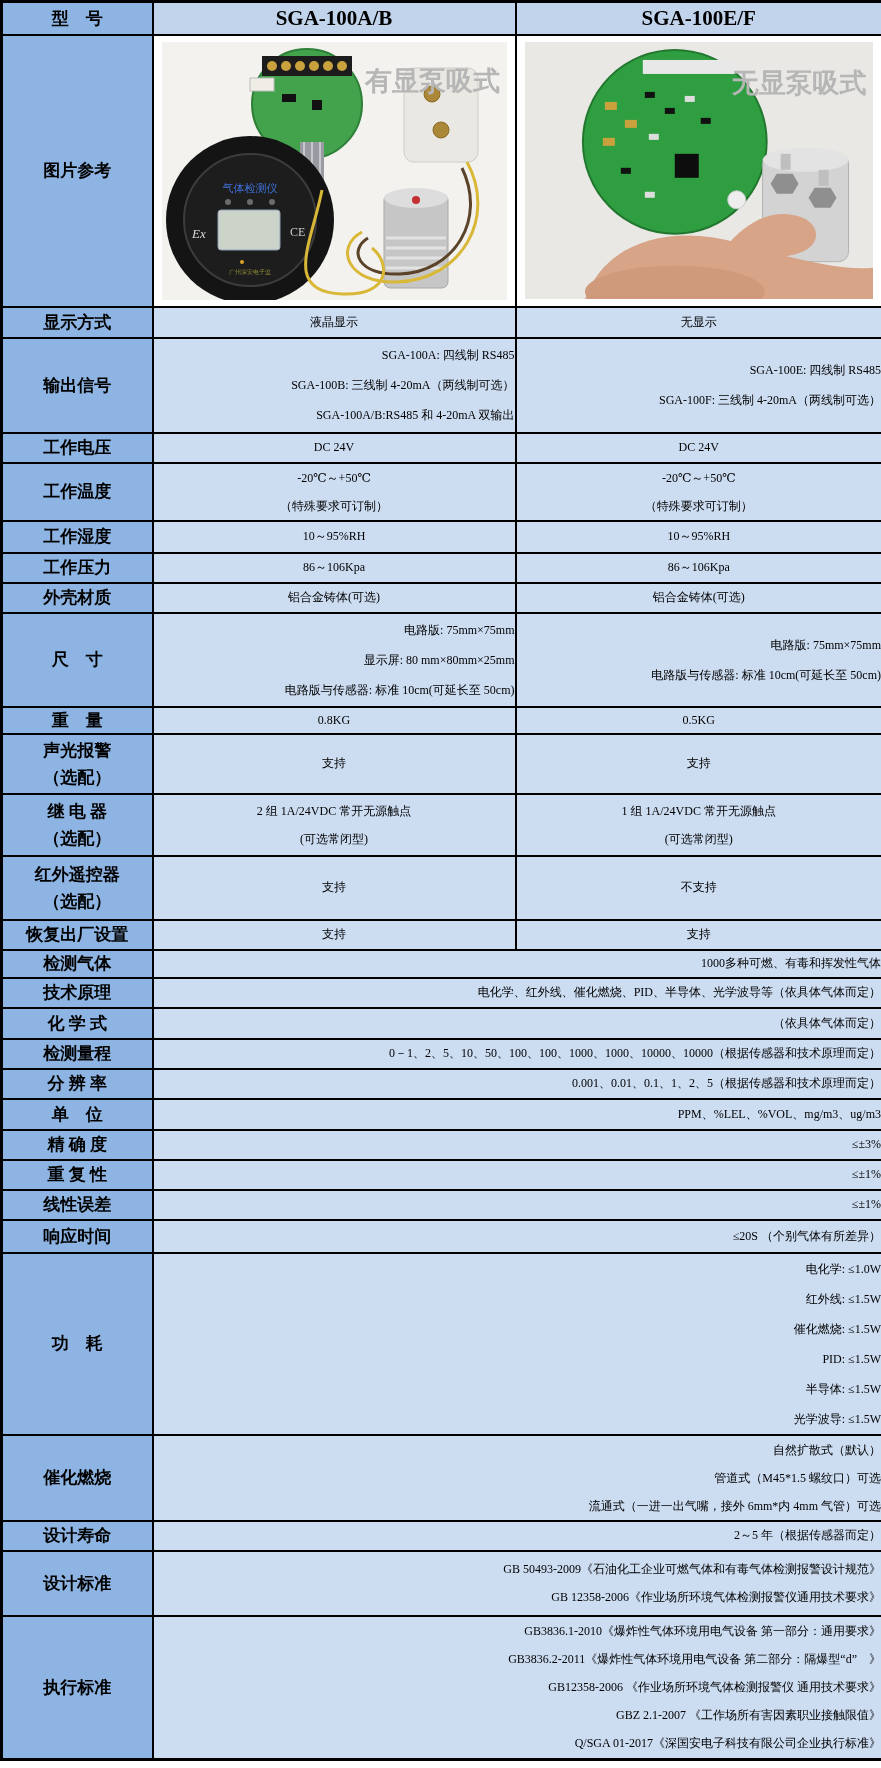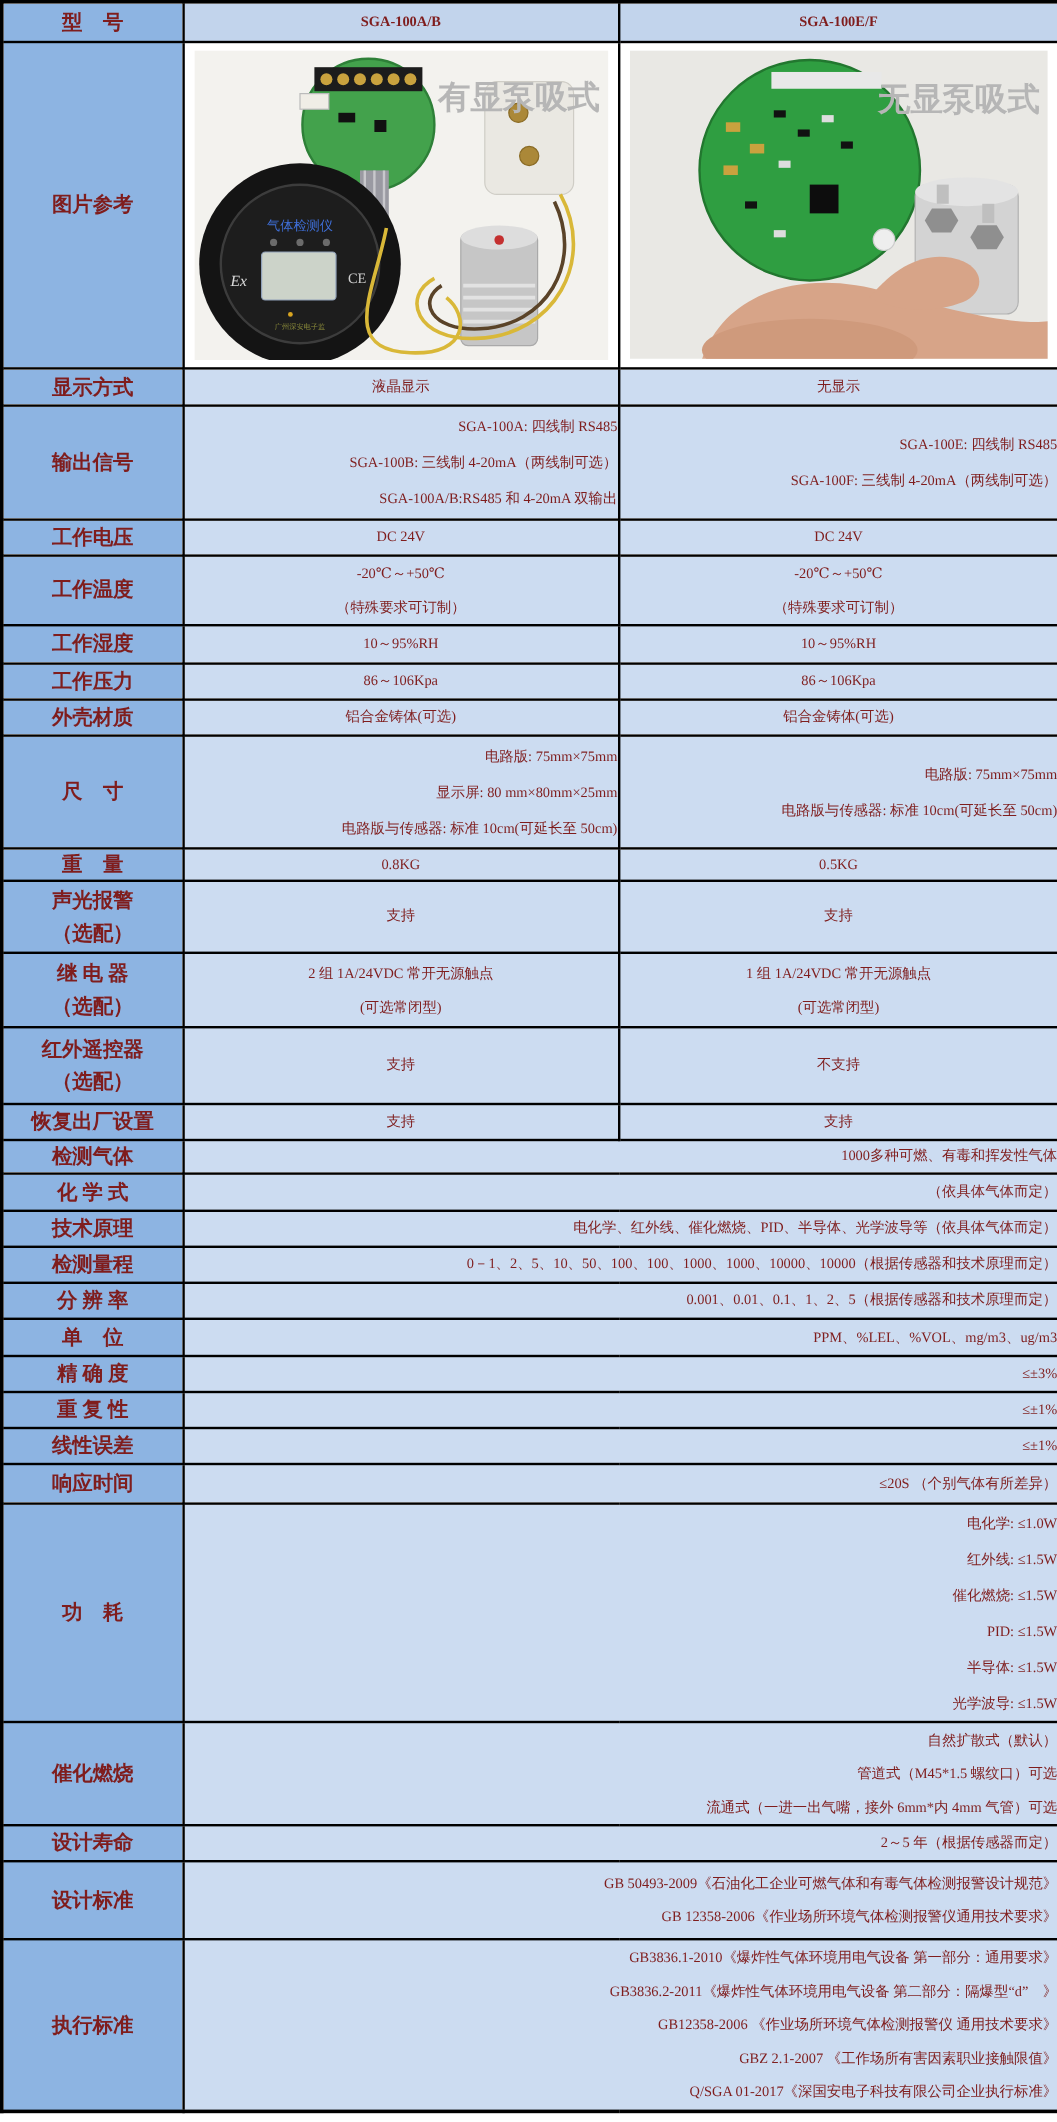--- a/index.html
+++ b/index.html
@@ -1,22 +1,22 @@
 <!DOCTYPE html>
 <html><head>
 <meta charset="utf-8">
 <style>
   html,body{margin:0;padding:0;background:#ffffff;}
   .page{width:881px;height:1768px;background:#ffffff;
-        font-family:"Liberation Serif","DejaVu Serif",serif;color:#7f1d1d;}
+        font-family:"Liberation Serif","DejaVu Serif",serif;color:#000000;}
   table.spec{border-collapse:collapse;width:881px;table-layout:fixed;
              border:3px solid #000;}
   td{border:2px solid #000;padding:0;overflow:hidden;vertical-align:middle;}
   td.lbl{background:#8db4e2;text-align:center;font-weight:bold;font-size:17px;}
-  td.hdr{background:#c2d4ec;text-align:center;font-weight:bold;font-size:12px;}
+  td.hdr{background:#c2d4ec;text-align:center;font-weight:bold;font-size:21px;}
   td.val{background:#ccdcf1;font-size:12px;}
   td.c{text-align:center;}
   td.l{text-align:right;padding-left:10px;}
   .ln{line-height:30px;white-space:nowrap;}
   .ln2{line-height:28px;white-space:nowrap;}
   .lbl .sub{font-weight:bold;line-height:27px;}
   td.imgcell{background:#ffffff;padding:6px 8px;}
   td.imgcell svg{display:block;width:100%;height:100%;}
   .wm{font-size:27px;fill:#b6b6b6;font-weight:bold;}
 </style>
@@ -243,28 +243,28 @@
   <td class="lbl">恢复出厂设置</td>
   <td class="val c">支持</td>
   <td class="val c">支持</td>
 </tr>
 
 <tr style="height:28px">
   <td class="lbl">检测气体</td>
   <td class="val l" colspan="2">1000多种可燃、有毒和挥发性气体</td>
 </tr>
 
+<tr style="height:30px">
+  <td class="lbl">技术原理</td>
+  <td class="val l" colspan="2">电化学、红外线、催化燃烧、PID、半导体、光学波导等（依具体气体而定）</td>
+</tr>
+
 <tr style="height:31px">
   <td class="lbl">化 学 式</td>
   <td class="val l" colspan="2">（依具体气体而定）</td>
-</tr>
-
-<tr style="height:30px">
-  <td class="lbl">技术原理</td>
-  <td class="val l" colspan="2">电化学、红外线、催化燃烧、PID、半导体、光学波导等（依具体气体而定）</td>
 </tr>
 
 <tr style="height:30px">
   <td class="lbl">检测量程</td>
   <td class="val l" colspan="2">0－1、2、5、10、50、100、100、1000、1000、10000、10000（根据传感器和技术原理而定）</td>
 </tr>
 
 <tr style="height:30px">
   <td class="lbl">分 辨 率</td>
   <td class="val l" colspan="2">0.001、0.01、0.1、1、2、5（根据传感器和技术原理而定）</td>

